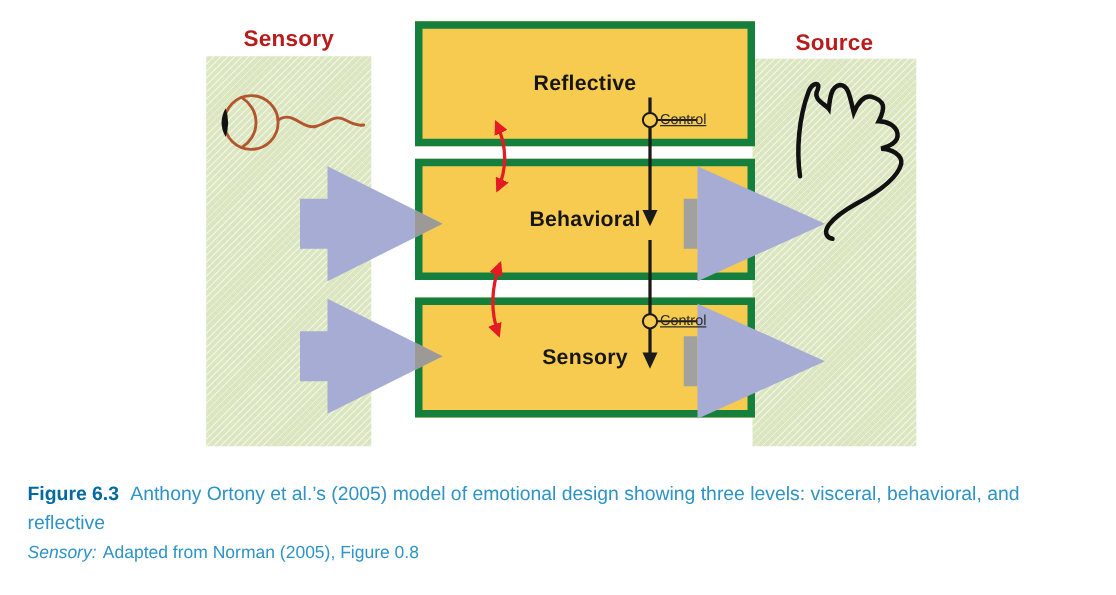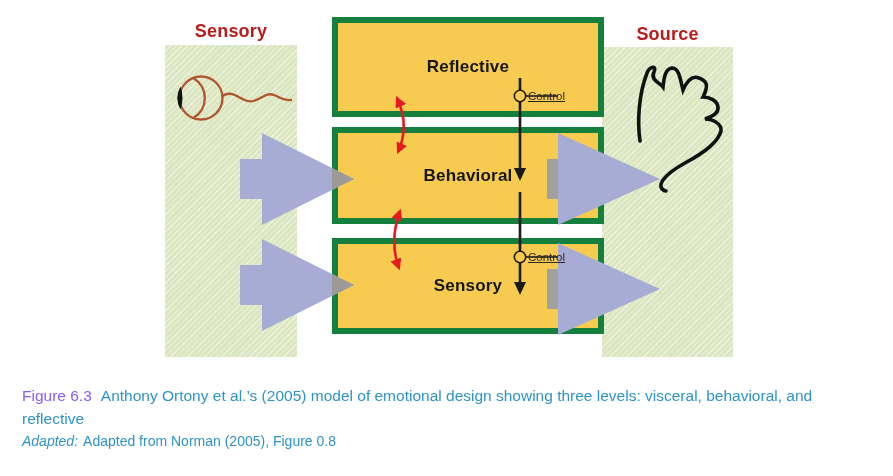--- a/index.html
+++ b/index.html
@@ -48,21 +48,21 @@
   }
   .control-top{top:90px;}
   .control-bottom{top:251px;}
   
   .overlay{position:absolute;left:0;top:0;}
   
   .caption{
     position:absolute;left:22px;top:384px;width:832px;
     font-size:15.5px;line-height:23px;color:#2e93c6;
   }
-  .caption .fig-label{font-weight:normal;color:#8b5cf6;margin-right:9px;}
+  .caption .fig-label{font-weight:bold;color:#0369a1;margin-right:9px;}
   .source-line{
     position:absolute;left:22px;top:433px;width:832px;
     font-size:14px;color:#2e93c6;
   }
   .source-line .src-prefix{font-style:italic;margin-right:5px;}
 </style>
 </head>
 <body>
 
 <div class="canvas">
@@ -148,16 +148,16 @@
              C 659 186 661 190 666 191" fill="none" stroke="#111" stroke-width="3.6" stroke-linecap="round"></path>
   </svg>
 
   <div class="control-label control-top">Control</div>
   <div class="control-label control-bottom">Control</div>
 
   <div class="caption">
     <span class="fig-label">Figure 6.3</span><span>Anthony Ortony et al.’s (2005) model of emotional design showing three levels: visceral, behavioral, and reflective</span>
   </div>
   <div class="source-line">
-    <span class="src-prefix">Adapted:</span><span>Adapted from Norman (2005), Figure 0.8</span>
+    <span class="src-prefix">Sensory:</span><span>Adapted from Norman (2005), Figure 0.8</span>
   </div>
 
 </div>
 
 </body></html>

